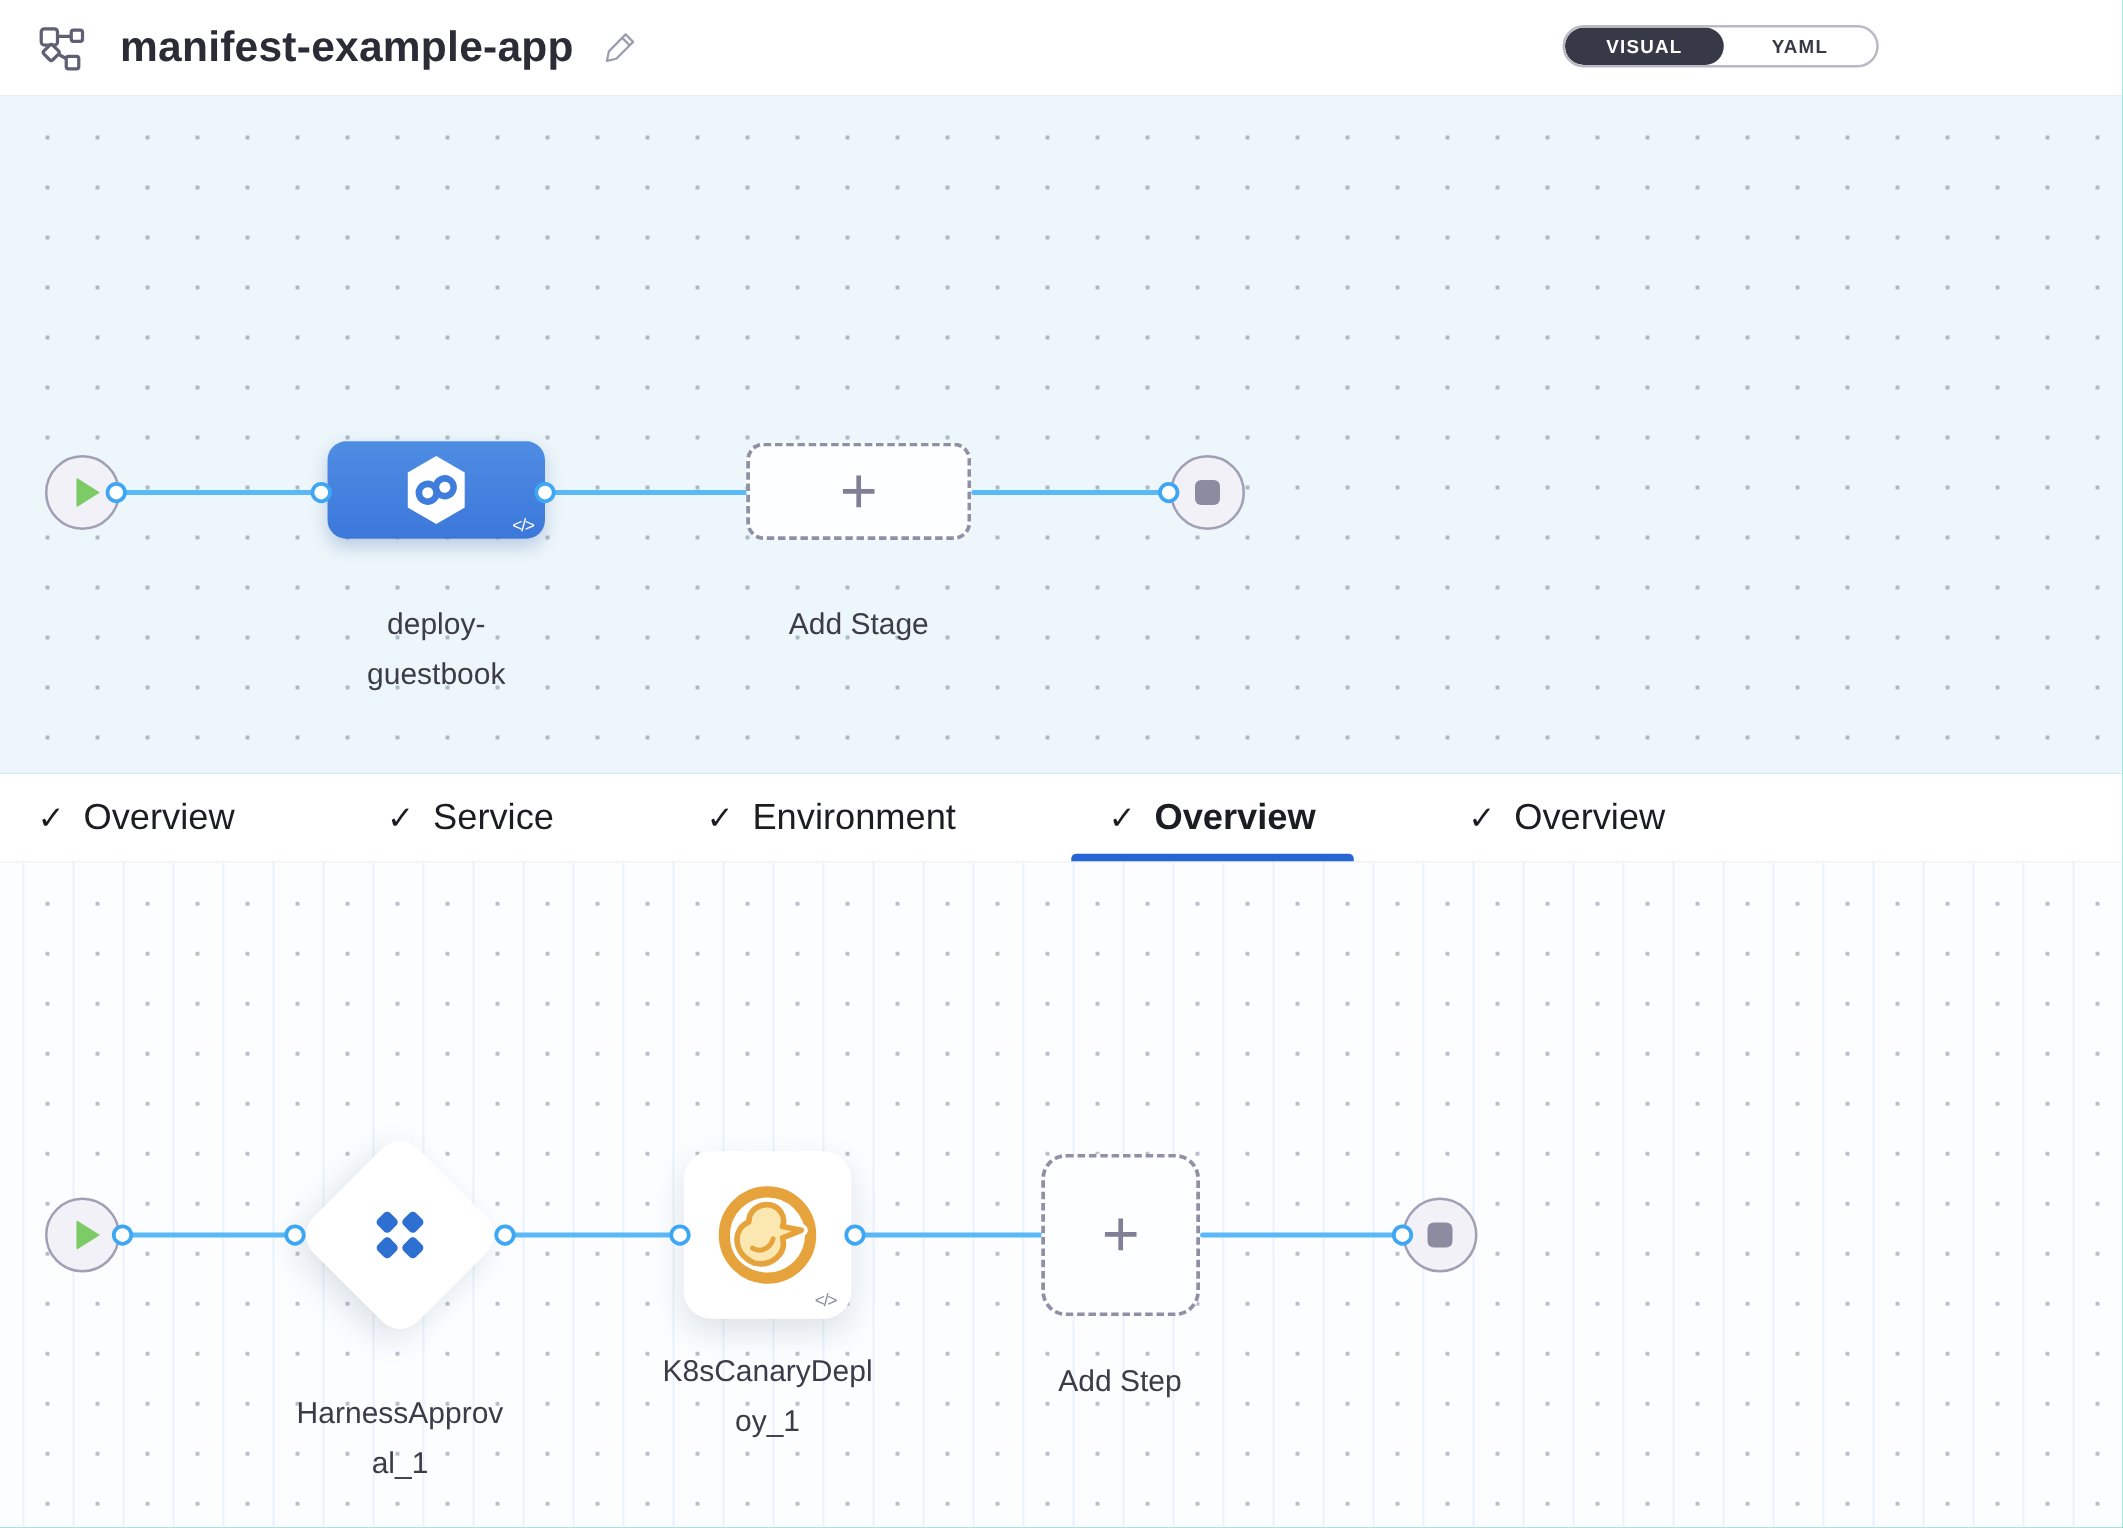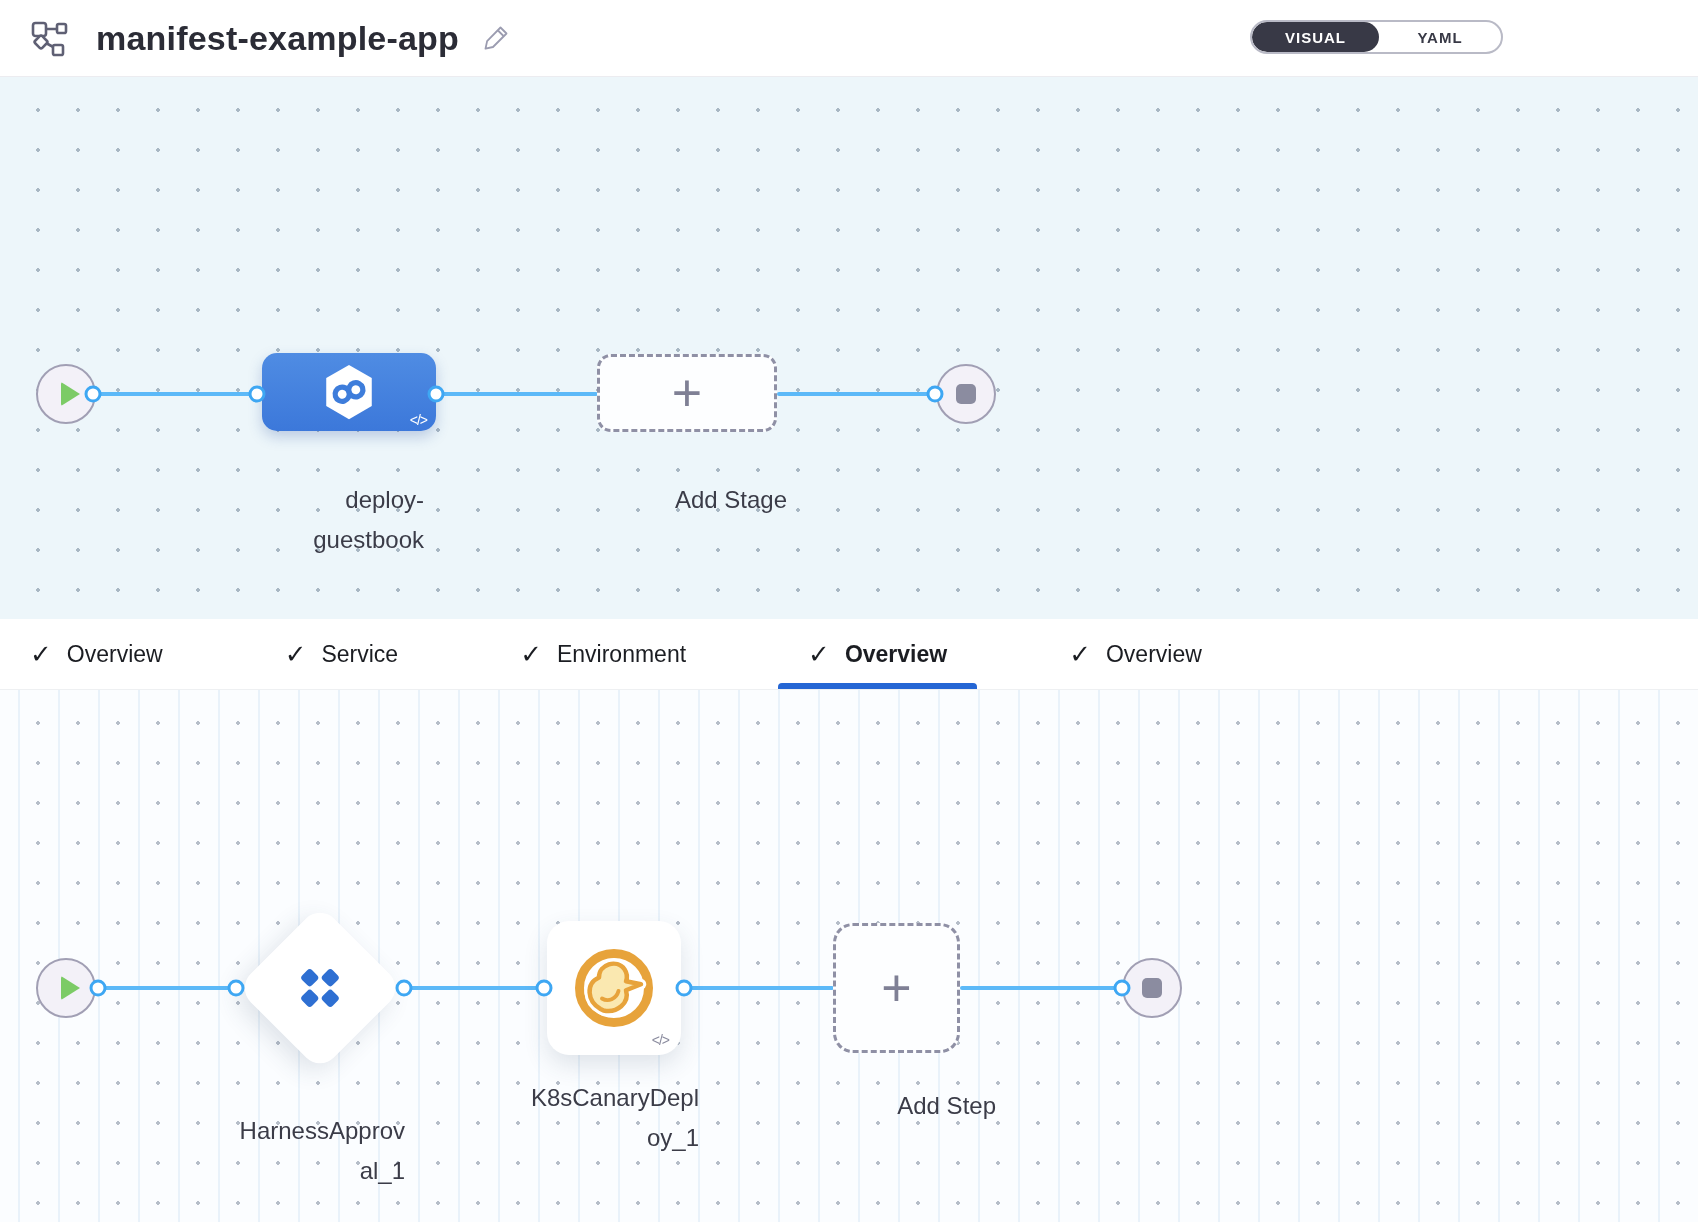--- a/index.html
+++ b/index.html
@@ -28,36 +28,36 @@
       background-color:#fbfdff;
       background-image:radial-gradient(circle,#b6bec9 1.6px,transparent 1.9px),
                        linear-gradient(to right,#e9f2fa 2px,transparent 2px);
       background-size:40px 40px;background-position:18px 14px;}
 
   
   .tabbar{position:absolute;top:619px;left:0;width:1698px;height:70px;background:#fff;
           border-bottom:1px solid #eef0f2;display:flex;gap:62px;z-index:4;}
   .tab{position:relative;display:flex;align-items:center;gap:15px;padding:0 30px;cursor:pointer;}
   .tab-check{font-size:26px;color:#1b1d22;}
-  .tab-label{font-size:23px;color:#1b1d22;}
+  .tab-label{font-size:29px;color:#1b1d22;}
   .tab.active .tab-label{font-weight:700;}
   .tab-underline{position:absolute;left:0;right:0;bottom:0;height:6px;background:#2566d4;
                  border-radius:4px 4px 0 0;}
 
   
   .wire{position:absolute;height:4px;background:#5cb9f8;border-radius:2px;z-index:1;}
   .dot{position:absolute;width:17px;height:17px;box-sizing:border-box;border:3.5px solid #3ea7f3;
        background:#fff;border-radius:50%;transform:translate(-50%,-50%);z-index:3;}
   .terminal{position:absolute;width:60px;height:60px;border-radius:50%;background:#f3f1f8;
             border:2.5px solid #a19fb4;box-sizing:border-box;display:flex;align-items:center;
             justify-content:center;z-index:2;}
   .play-tri{width:0;height:0;border-left:19px solid #7ccb66;border-top:12px solid transparent;
             border-bottom:12px solid transparent;margin-left:8px;border-radius:2px;}
   .stop-sq{width:20px;height:20px;background:#8b8ca0;border-radius:5px;}
-  .node-label{position:absolute;text-align:right;font-size:24px;line-height:40px;color:#3b3c48;
+  .node-label{position:absolute;text-align:center;font-size:24px;line-height:40px;color:#3b3c48;
               overflow-wrap:break-word;word-wrap:break-word;z-index:2;}
   .plus{font-size:52px;font-weight:400;color:#7f8095;line-height:1;}
   .dashed-box{position:absolute;box-sizing:border-box;background:#fdfeff;
               border:3.5px dashed #8f90a5;display:flex;align-items:center;justify-content:center;
               cursor:pointer;z-index:2;}
   .code-badge{position:absolute;font-size:14px;letter-spacing:-1px;z-index:3;}
 
   
   .stage-node{position:absolute;left:262px;top:277px;width:174px;height:78px;border-radius:15px;
               background:linear-gradient(180deg,#4f8ce3 0%,#3c78da 100%);

